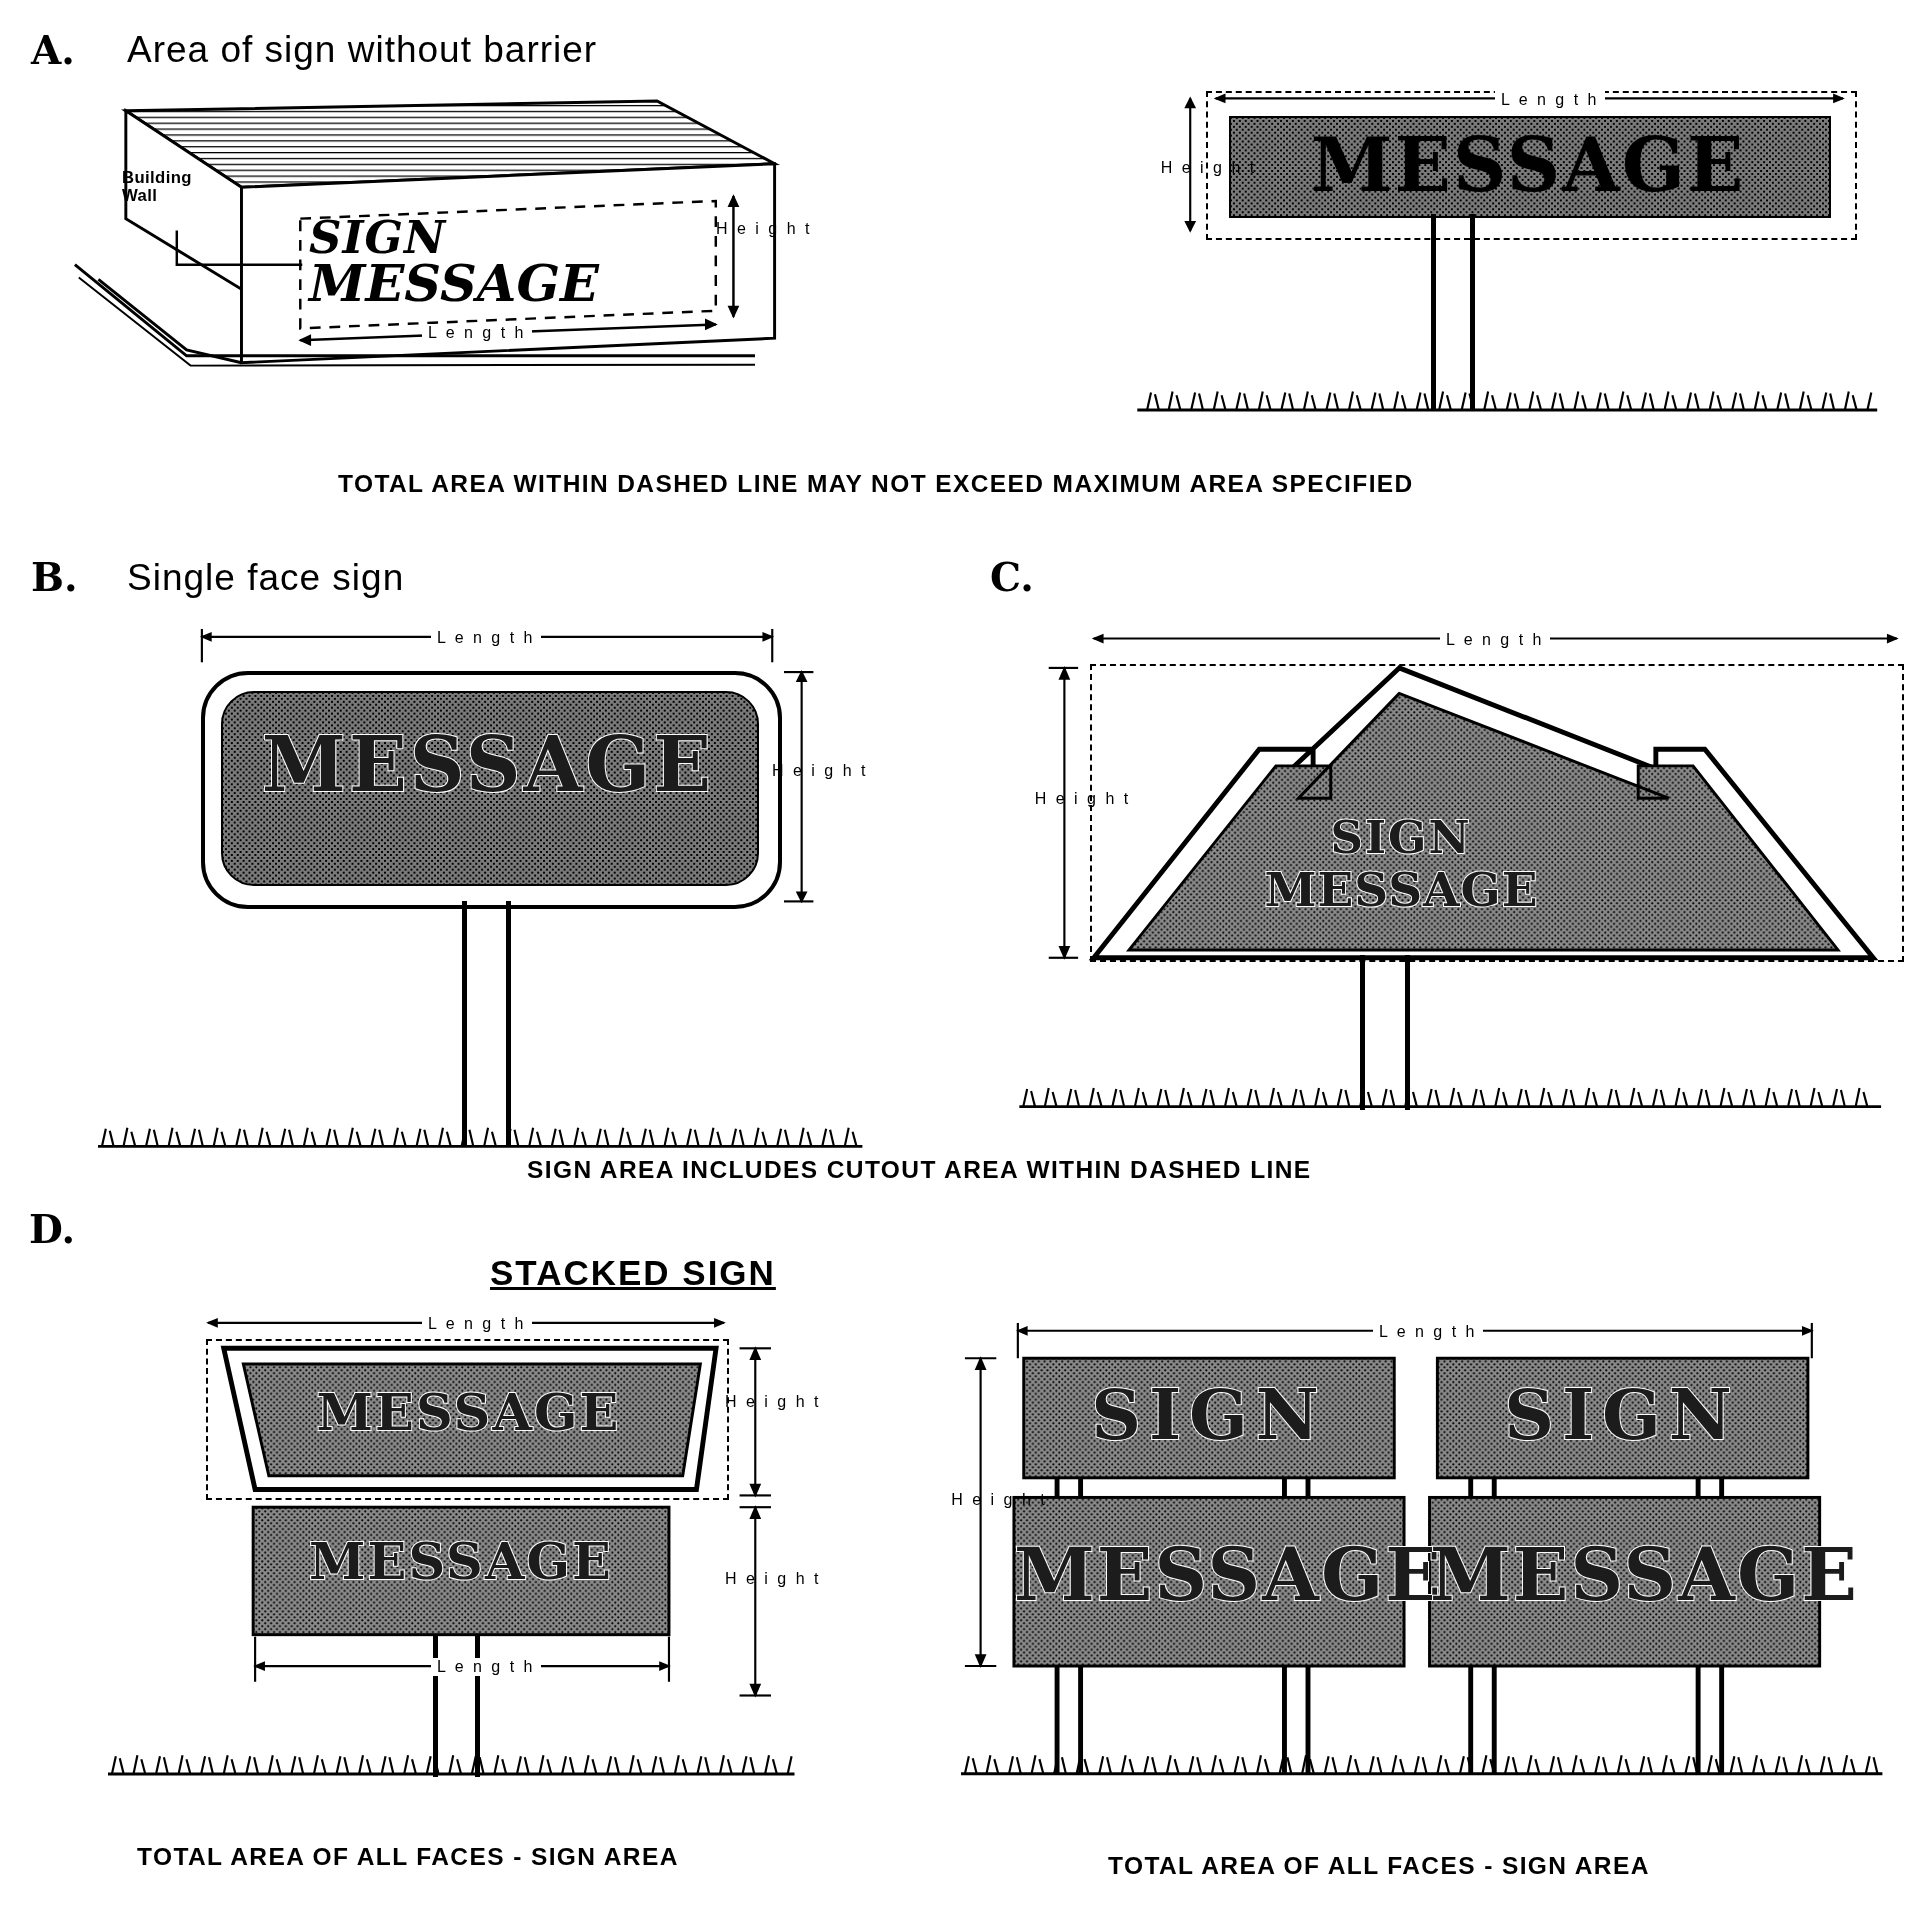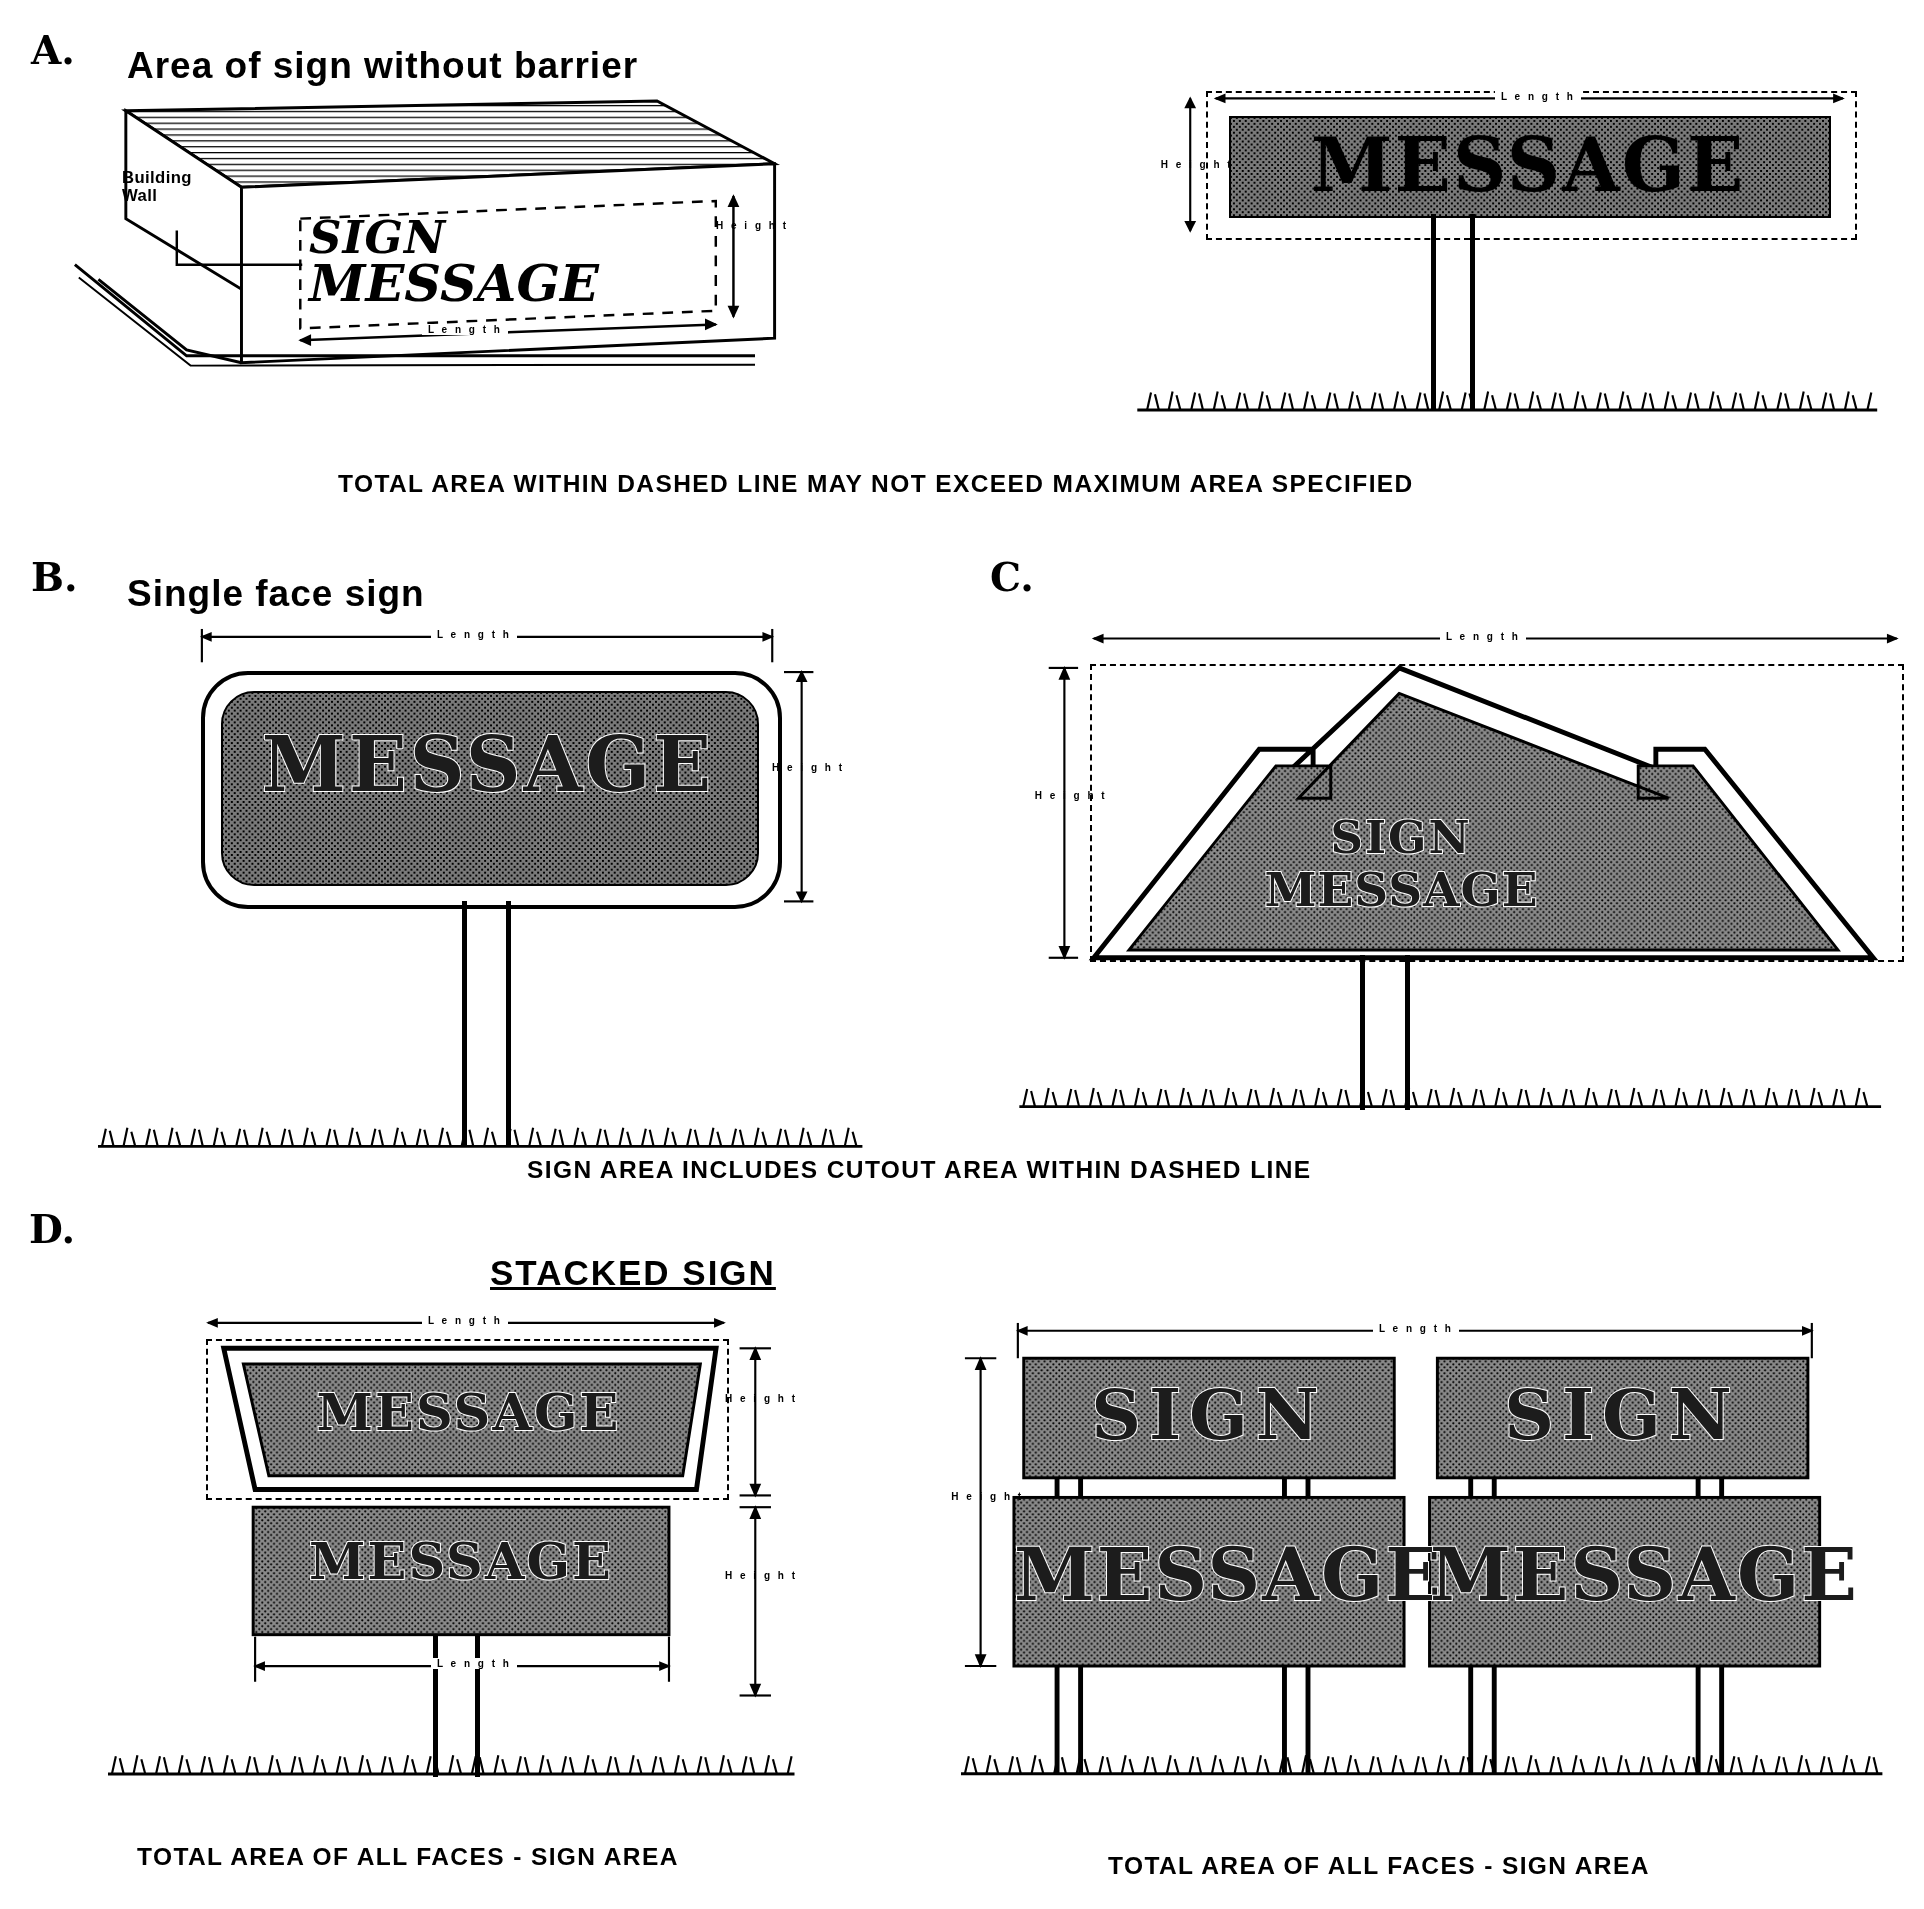--- a/index.html
+++ b/index.html
@@ -21,36 +21,35 @@
   }
   
   .sec-letter {
     font-family: "DejaVu Serif", serif;
     font-weight: bold;
     font-size: 39px;
     letter-spacing: 0px;
   }
   .sec-title {
     font-family: "Liberation Sans", sans-serif;
-    font-weight: bold;
+    font-weight: normal;
     font-size: 37px;
     letter-spacing: 1px;
-    margin-top: 16px;
   }
   .caption {
     font-family: "Liberation Sans", sans-serif;
     font-weight: bold;
     font-size: 24.5px;
     letter-spacing: 1.4px;
     white-space: nowrap;
   }
   .dimlabel {
     font-family: "Liberation Sans", sans-serif;
-    font-weight: bold;
-    font-size: 10px;
+    font-weight: normal;
+    font-size: 16px;
     letter-spacing: 2.5px;
     white-space: nowrap;
   }
   .tiny-label {
     font-family: "Liberation Sans", sans-serif;
     font-weight: bold;
     font-size: 16.7px;
     line-height: 1.05;
     letter-spacing: 0.4px;
   }

